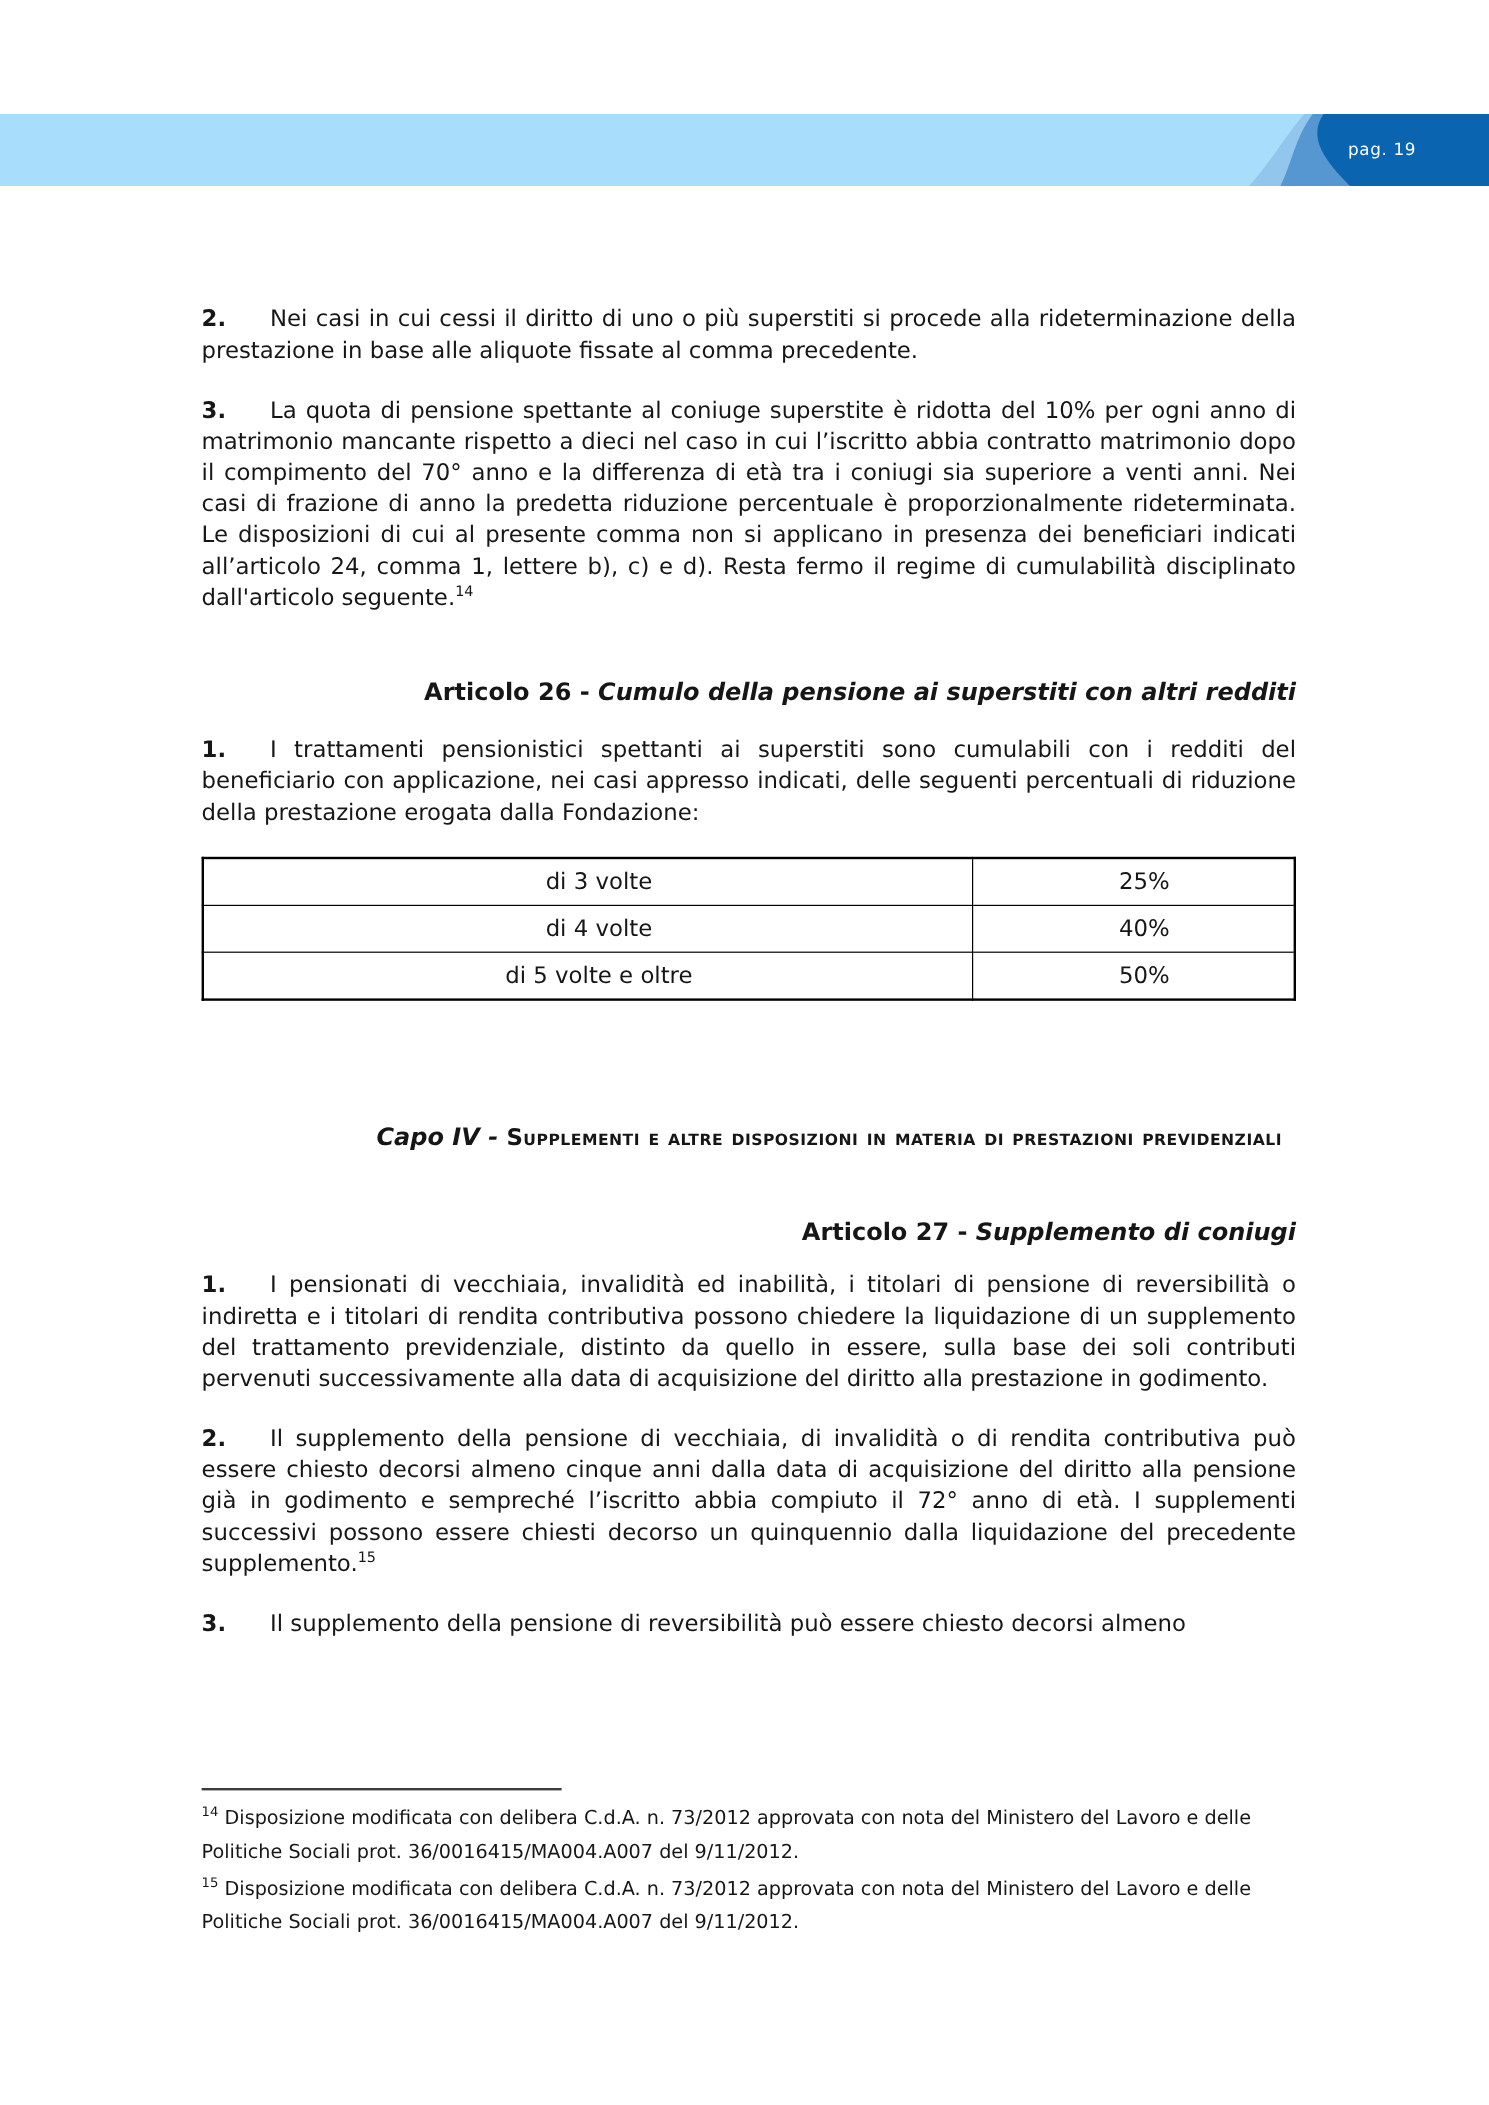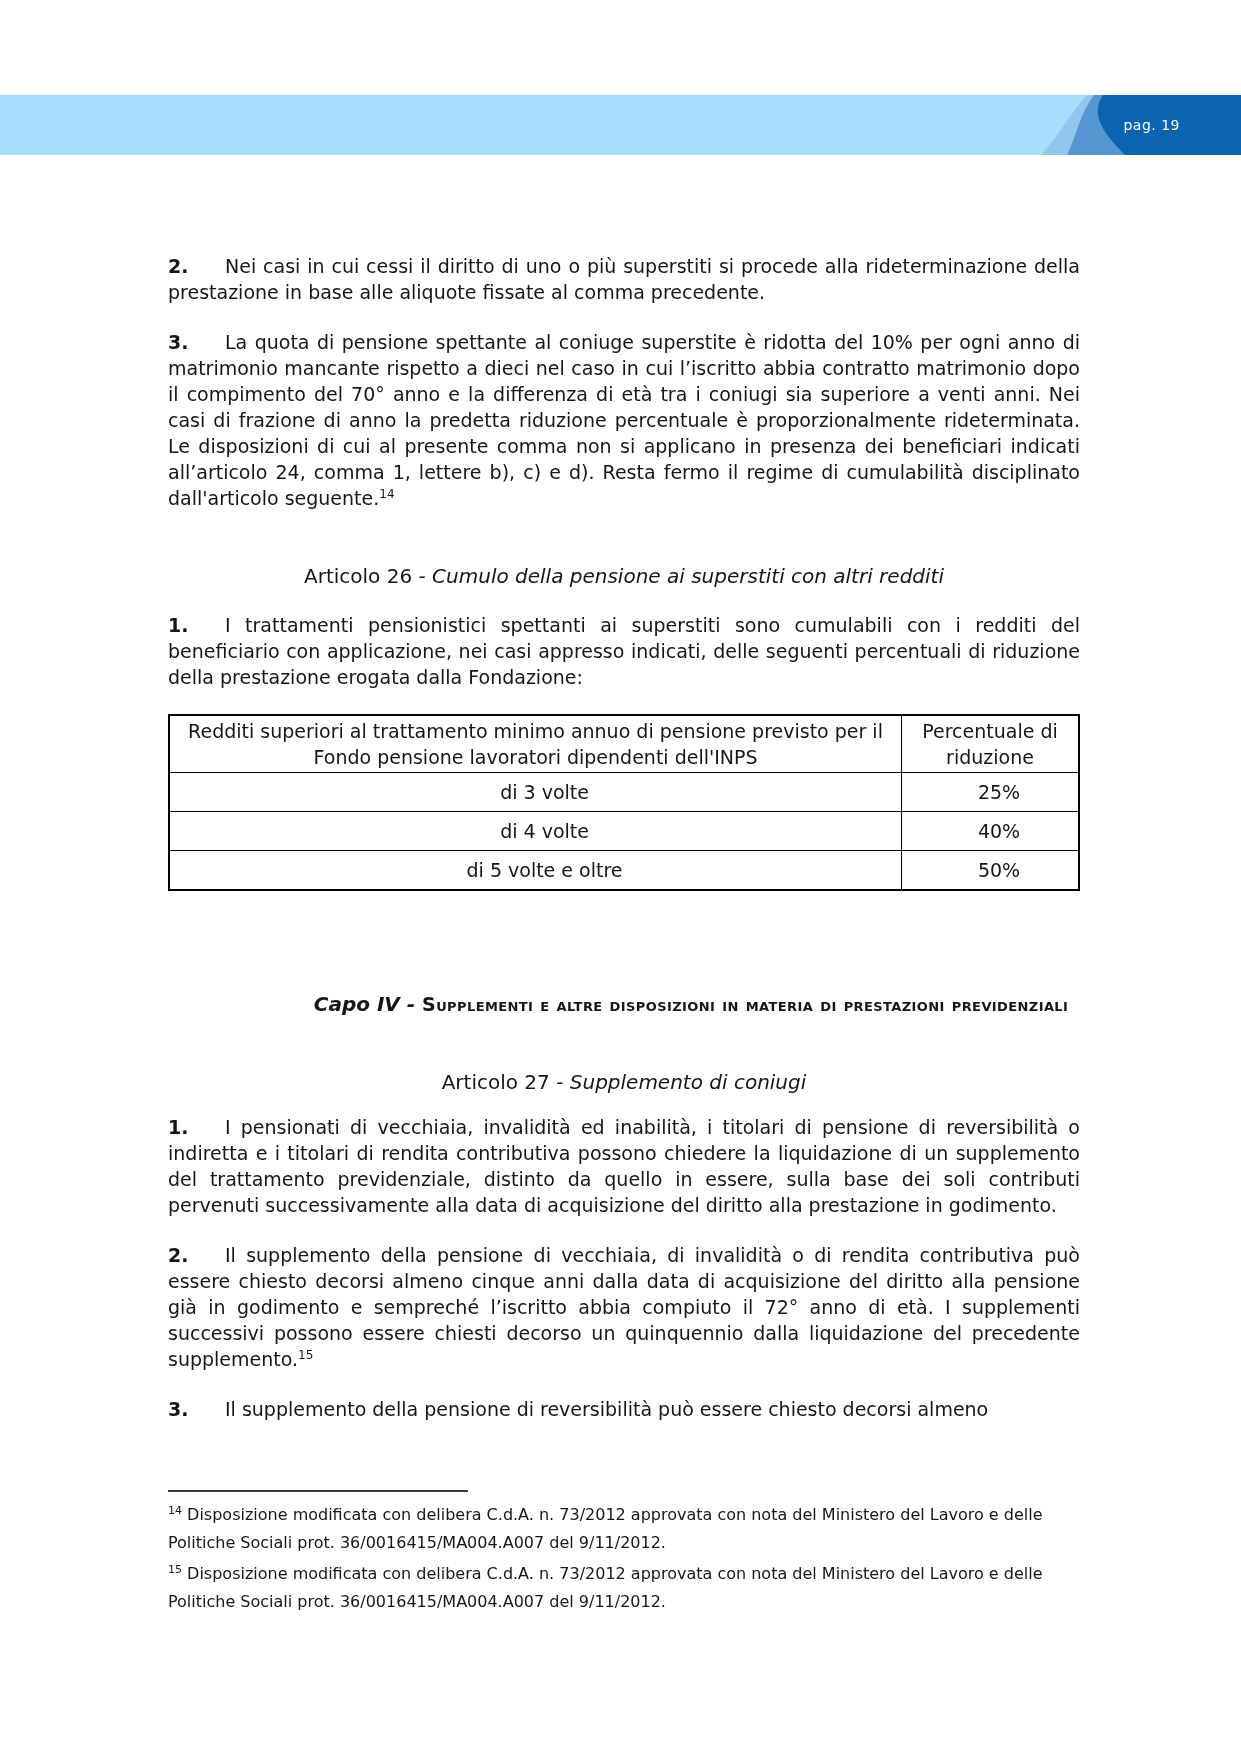--- a/index.html
+++ b/index.html
@@ -29,22 +29,22 @@
   
   .content{
     position:absolute;left:168px;top:253px;width:912px;
     font-size:19px;line-height:26px;text-align:justify;
   }
   .para{margin:0 0 24px 0;}
   .para .num{font-weight:bold;display:inline-block;width:57px;}
   sup.fnref{font-size:12px;line-height:0;vertical-align:super;}
 
   .art-heading{
-    font-size:20px;line-height:30px;font-weight:normal;
-    text-align:center;margin:0 0 21px 0;
+    font-size:20px;line-height:30px;font-weight:bold;
+    text-align:right;margin:0 0 21px 0;
   }
   .art-heading .title{font-style:italic;}
   .h-art26{margin-top:50px;}
   .h-art27{margin-top:46px;margin-bottom:17px;}
 
   
   .rtable{
     border-collapse:collapse;
     width:100%;
     margin:14px 0 0 0;
@@ -108,24 +108,20 @@
     <h2 class="art-heading h-art26">
       <span class="prefix">Articolo 26 - </span><span class="title">Cumulo della pensione ai superstiti con altri redditi</span>
     </h2>
 
     <p class="para">
       <span class="num">1.</span><span>I trattamenti pensionistici spettanti ai superstiti sono cumulabili con i redditi del beneficiario con applicazione, nei casi appresso indicati, delle seguenti percentuali di riduzione della prestazione erogata dalla Fondazione:</span>
     </p>
 
     <table class="rtable">
       <tbody>
-        <tr class="hdr">
-          <td class="col-desc">Redditi superiori al trattamento minimo annuo di pensione previsto per il Fondo pensione lavoratori dipendenti dell'INPS</td>
-          <td class="col-pct">Percentuale di riduzione</td>
-        </tr>
         <tr class="datarow">
           <td>di 3 volte</td>
           <td>25%</td>
         </tr>
         <tr class="datarow">
           <td>di 4 volte</td>
           <td>40%</td>
         </tr>
         <tr class="datarow">
           <td>di 5 volte e oltre</td>

